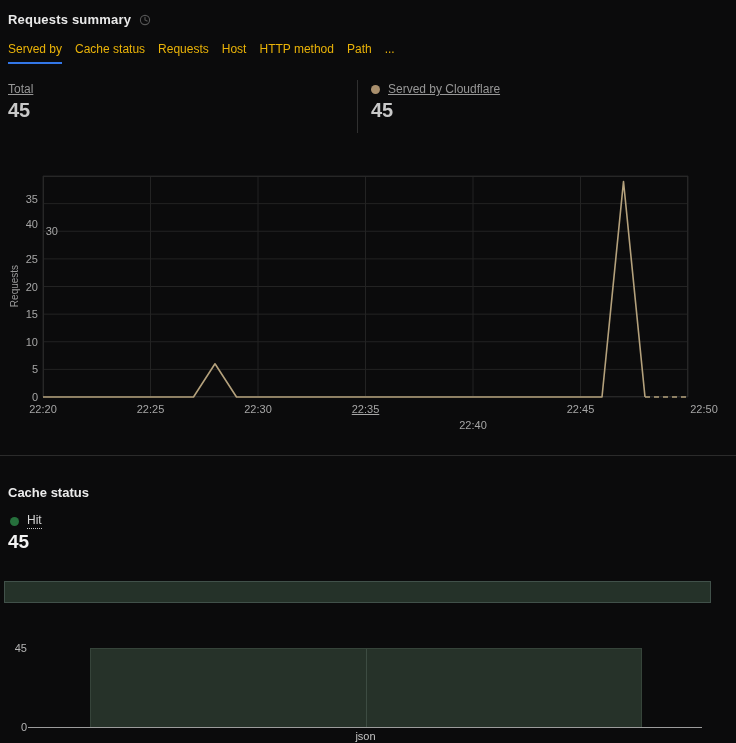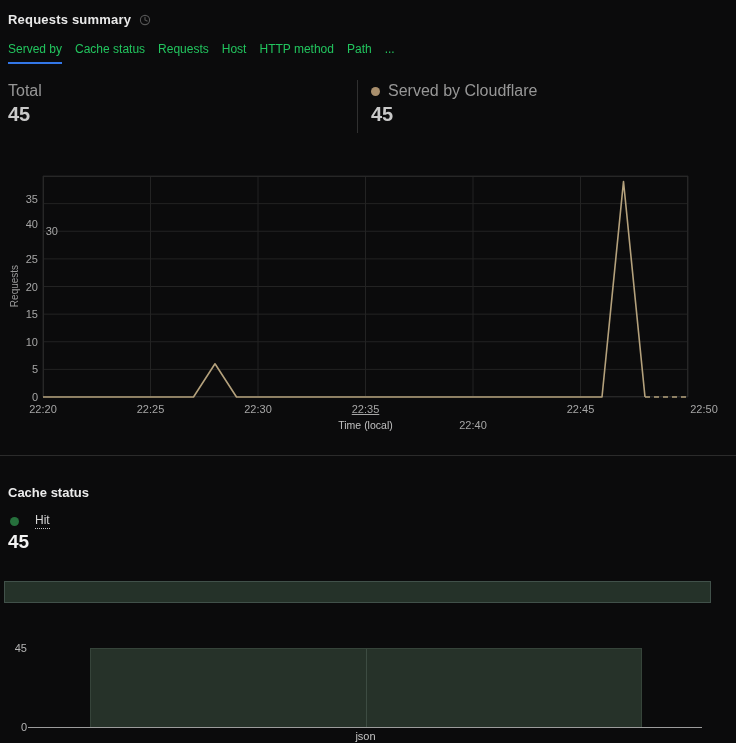--- a/index.html
+++ b/index.html
@@ -3,46 +3,46 @@
 <meta charset="utf-8">
 <style>
   html,body{margin:0;padding:0;background:#0b0b0c;}
   .page{position:relative;width:736px;height:743px;background:#0b0b0c;overflow:hidden;
         font-family:"Liberation Sans",sans-serif;-webkit-font-smoothing:antialiased;}
   
   .hdr{position:absolute;left:8px;top:12px;display:flex;align-items:center;gap:8px;}
   .hdr h1{margin:0;font-size:13px;font-weight:700;color:#e9e9e9;letter-spacing:.2px;}
   .clock{display:inline-flex;opacity:.75;}
   
-  .tabs{position:absolute;left:8px;top:42px;display:flex;gap:13px;font-size:12px;color:#22c55e;}
+  .tabs{position:absolute;left:8px;top:42px;display:flex;gap:13px;font-size:12px;color:#eab308;}
   .tab{padding-bottom:6px;border-bottom:2px solid transparent;cursor:pointer;white-space:nowrap;}
   .tab.active{border-bottom-color:#3377e8;}
   
   .metric{position:absolute;top:82px;}
   .metric.m1{left:8px;}
   .metric.m2{left:371px;}
-  .mlabel{font-size:16px;color:#979797;display:flex;align-items:center;gap:8px;}
+  .mlabel{font-size:12px;color:#979797;display:flex;align-items:center;gap:8px;text-decoration:underline;}
   .mvalue{margin-top:3px;font-size:20px;font-weight:600;color:#c9c9c9;}
   .vdiv{position:absolute;left:357px;top:80px;width:1px;height:53px;background:#303030;}
   .dot{display:inline-block;width:9px;height:9px;border-radius:50%;}
   .dot.tan{background:#a98f6d;}
   .dot.green{background:#26703c;}
   
   .chart1{position:absolute;left:0;top:176px;width:736px;height:260px;}
   .chart1 svg{position:absolute;left:43px;top:0;overflow:visible;}
   .c1-ylab{position:absolute;left:0;width:38px;text-align:right;font-size:11px;color:#a6a6a6;line-height:14px;}
   .c1-xlab{position:absolute;top:227px;width:60px;text-align:center;font-size:11px;color:#a6a6a6;}
   .ylabel{position:absolute;left:14px;top:110px;transform:translate(-50%,-50%) rotate(-90deg);
           font-size:10px;color:#9a9a9a;white-space:nowrap;}
   .xlabel{position:absolute;left:43px;top:243px;width:645px;text-align:center;font-size:10.5px;color:#c0c0c0;}
   
   .divider{position:absolute;left:0;top:455px;width:736px;height:1px;background:#2b2b2b;}
   
   .c-head{position:absolute;left:8px;top:485px;margin:0;font-size:13px;font-weight:700;color:#ececec;}
-  .legend{position:absolute;left:10px;top:513px;display:flex;align-items:center;gap:16px;}
+  .legend{position:absolute;left:10px;top:513px;display:flex;align-items:center;gap:8px;}
   .hitlabel{font-size:12px;color:#d6d6d6;border-bottom:1px dotted #c9c9c9;padding-bottom:1px;cursor:help;}
   .bigvalue{position:absolute;left:8px;top:531px;font-size:19px;font-weight:700;color:#f3f3f3;}
   .hbar{position:absolute;left:4px;top:581px;width:707px;height:22px;}
   .hbar-seg{height:100%;background:#253229;border:1px solid #41514a;box-sizing:border-box;}
   
   .c2-ytick{position:absolute;left:0;width:27px;text-align:right;font-size:11px;color:#b5b5b5;}
   .c2-ytick.t45{top:642px;}
   .c2-ytick.t0{top:721px;}
   .c2-axis{position:absolute;left:28px;top:727px;width:674px;height:1px;background:#9c9c9c;}
   .c2-bar{position:absolute;left:90px;width:552px;top:648px;height:79px;background:#263229;
@@ -105,21 +105,20 @@
           <line x1="215" x2="215" y1="0" y2="221" stroke="#232323" stroke-width="1"></line>
           <line x1="322.5" x2="322.5" y1="0" y2="221" stroke="#232323" stroke-width="1"></line>
           <line x1="430" x2="430" y1="0" y2="221" stroke="#232323" stroke-width="1"></line>
           <line x1="537.5" x2="537.5" y1="0" y2="221" stroke="#232323" stroke-width="1"></line>
           <line x1="645" x2="645" y1="0" y2="221" stroke="#232323" stroke-width="1"></line>
           <rect x="0.5" y="0.5" width="644" height="220" fill="none" stroke="#272727" stroke-width="1"></rect>
           <path d="M0.0,221.0 L150.5,221.0 L172.0,187.8 L193.5,221.0 L559.0,221.0 L580.5,5.5 L602.0,221.0" fill="none" stroke="#b4a17c" stroke-width="1.6" stroke-linejoin="round"></path>
           <path d="M602.0,221.0 L645.0,221.0" fill="none" stroke="#b4a17c" stroke-width="1.6" stroke-dasharray="5 4"></path>
         </svg>
       <div class="ylabel">Requests</div>
-      <div class="xlabel">Time (local)</div>
     <div class="c1-ylab" style="top: 214px;">0</div>
         <div class="c1-ylab" style="top: 186.375px;">5</div>
         <div class="c1-ylab" style="top: 158.75px;">10</div>
         <div class="c1-ylab" style="top: 131.125px;">15</div>
         <div class="c1-ylab" style="top: 103.5px;">20</div>
         <div class="c1-ylab" style="top: 75.875px;">25</div>
         <div class="c1-ylab" style="top: 48.25px; padding-left: 20px;">30</div>
         <div class="c1-ylab" style="top: 16px;">35</div>
         <div class="c1-ylab" style="top: -7px; margin-top: 48px;">40</div>
         <div class="c1-xlab" style="left: 13px;">22:20</div>

